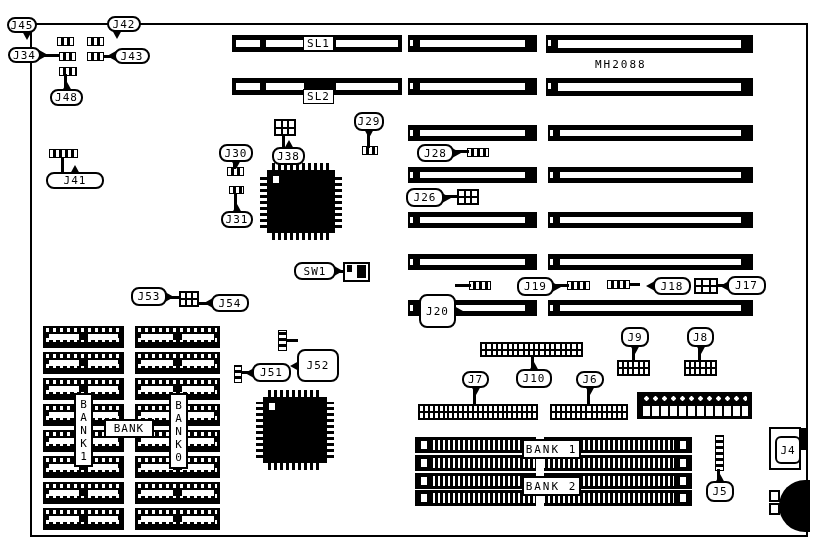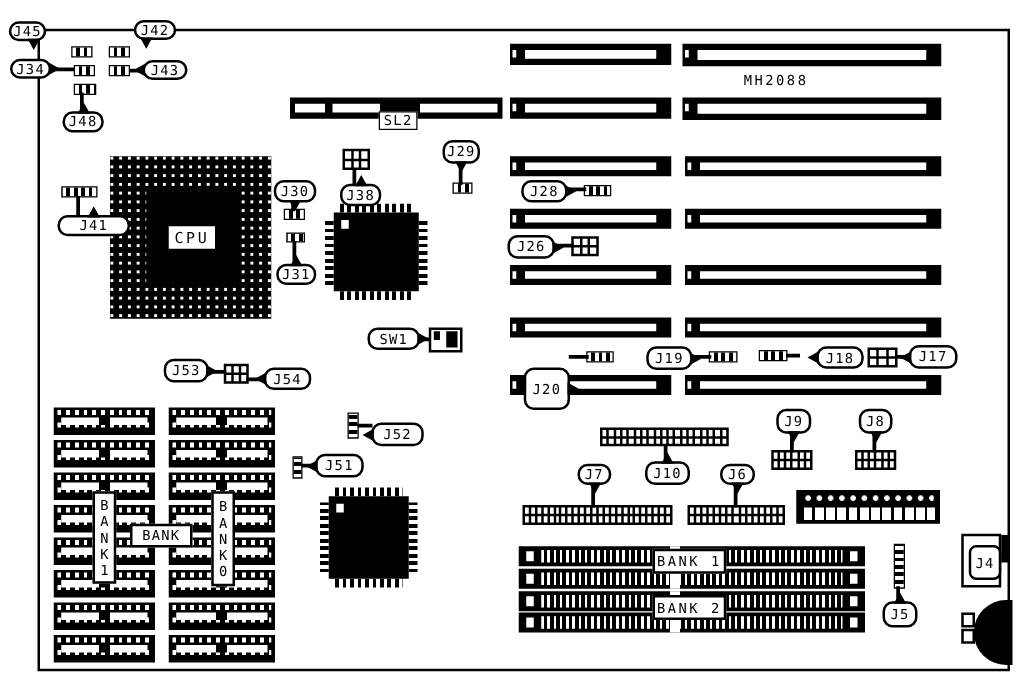--- a/index.html
+++ b/index.html
@@ -104,20 +104,26 @@
   .mh{position:absolute;left:595px;top:58px;font-size:11px;letter-spacing:2px;z-index:2;}
 </style>
 </head>
 <body>
 
 <div id="stage">
 
   <div class="outline"></div>
   <div class="mh">MH2088</div>
 
+  <div class="slot" style="left:232px;top:35px;width:170px;height:17px">
+    <div class="stripe" style="left:4px;top:5px;width:24px;height:7px"></div>
+    <div class="stripe" style="left:34px;top:5px;width:38px;height:7px"></div>
+    <div class="stripe" style="left:104px;top:5px;width:62px;height:7px"></div>
+    <div class="tag" style="left:71px;top:1px;width:31px;height:15px;border-width:1px">SL1</div>
+  </div>
   <div class="slot" style="left:232px;top:78px;width:170px;height:17px">
     <div class="stripe" style="left:4px;top:5px;width:24px;height:7px"></div>
     <div class="stripe" style="left:34px;top:5px;width:38px;height:7px"></div>
     <div class="stripe" style="left:104px;top:5px;width:62px;height:7px"></div>
     <div class="tag" style="left:71px;top:11px;width:31px;height:15px;border-width:1px">SL2</div>
   </div>
 
   <div class="slot slotMR" style="left:408px;top:35px;width:129px;height:17px"></div>
   <div class="slot slotMR" style="left:546px;top:35px;width:207px;height:18px"></div>
   <div class="slot slotMR" style="left:408px;top:78px;width:129px;height:17px"></div>
@@ -126,25 +132,20 @@
   <div class="slot slotMR" style="left:548px;top:125px;width:205px;height:16px"></div>
   <div class="slot slotMR" style="left:408px;top:167px;width:129px;height:16px"></div>
   <div class="slot slotMR" style="left:548px;top:167px;width:205px;height:16px"></div>
   <div class="slot slotMR" style="left:408px;top:212px;width:129px;height:16px"></div>
   <div class="slot slotMR" style="left:548px;top:212px;width:205px;height:16px"></div>
   <div class="slot slotMR" style="left:408px;top:254px;width:129px;height:16px"></div>
   <div class="slot slotMR" style="left:548px;top:254px;width:205px;height:16px"></div>
   <div class="slot slotMR" style="left:408px;top:300px;width:129px;height:16px"></div>
   <div class="slot slotMR" style="left:548px;top:300px;width:205px;height:16px"></div>
 
-  <div class="cpu">
-    <div class="cpu-core">
-      <span class="chip-label">CPU</span>
-    </div>
-  </div>
 
   <div class="qfp" style="left:260px;top:163px;width:82px;height:77px">
     <div class="pt"></div>
       <div class="pb"></div>
     <div class="pl"></div>
       <div class="pr"></div>
     <div class="body"></div>
   </div>
   <div class="qfp" style="left:256px;top:390px;width:78px;height:80px">
     <div class="pt"></div>
@@ -438,21 +439,21 @@
   <div class="callout tail-down" style="left:354px;top:112px;width:30px;height:19px">J29</div>
   <div class="callout tail-right" style="left:417px;top:144px;width:37px;height:18px">J28</div>
   <div class="callout tail-right" style="left:406px;top:188px;width:38px;height:19px">J26</div>
   <div class="callout tail-right" style="left:294px;top:262px;width:42px;height:18px">SW1</div>
   <div class="callout tail-right" style="left:419px;top:294px;width:37px;height:34px">J20</div>
   <div class="callout tail-right" style="left:517px;top:277px;width:37px;height:19px">J19</div>
   <div class="callout tail-left" style="left:653px;top:277px;width:38px;height:18px">J18</div>
   <div class="callout tail-left" style="left:727px;top:276px;width:39px;height:19px">J17</div>
   <div class="callout tail-right" style="left:131px;top:287px;width:36px;height:19px">J53</div>
   <div class="callout tail-left" style="left:211px;top:294px;width:38px;height:18px">J54</div>
-  <div class="callout tail-left" style="left:297px;top:338px;width:42px;height:19px">J52</div>
+  <div class="callout tail-left" style="left:297px;top:349px;width:42px;height:33px">J52</div>
   <div class="callout tail-left" style="left:252px;top:363px;width:39px;height:19px">J51</div>
   <div class="callout tail-down" style="left:621px;top:327px;width:28px;height:20px">J9</div>
   <div class="callout tail-down" style="left:687px;top:327px;width:27px;height:20px">J8</div>
   <div class="callout tail-down" style="left:462px;top:371px;width:27px;height:17px">J7</div>
   <div class="callout tail-up" style="left:516px;top:369px;width:36px;height:19px">J10</div>
   <div class="callout tail-down" style="left:576px;top:371px;width:28px;height:17px">J6</div>
   <div class="callout tail-up" style="left:706px;top:481px;width:28px;height:21px">J5</div>
   <div class="callout" style="left:775px;top:436px;width:26px;height:28px;border-radius:6px">J4</div>
 
 </div>

